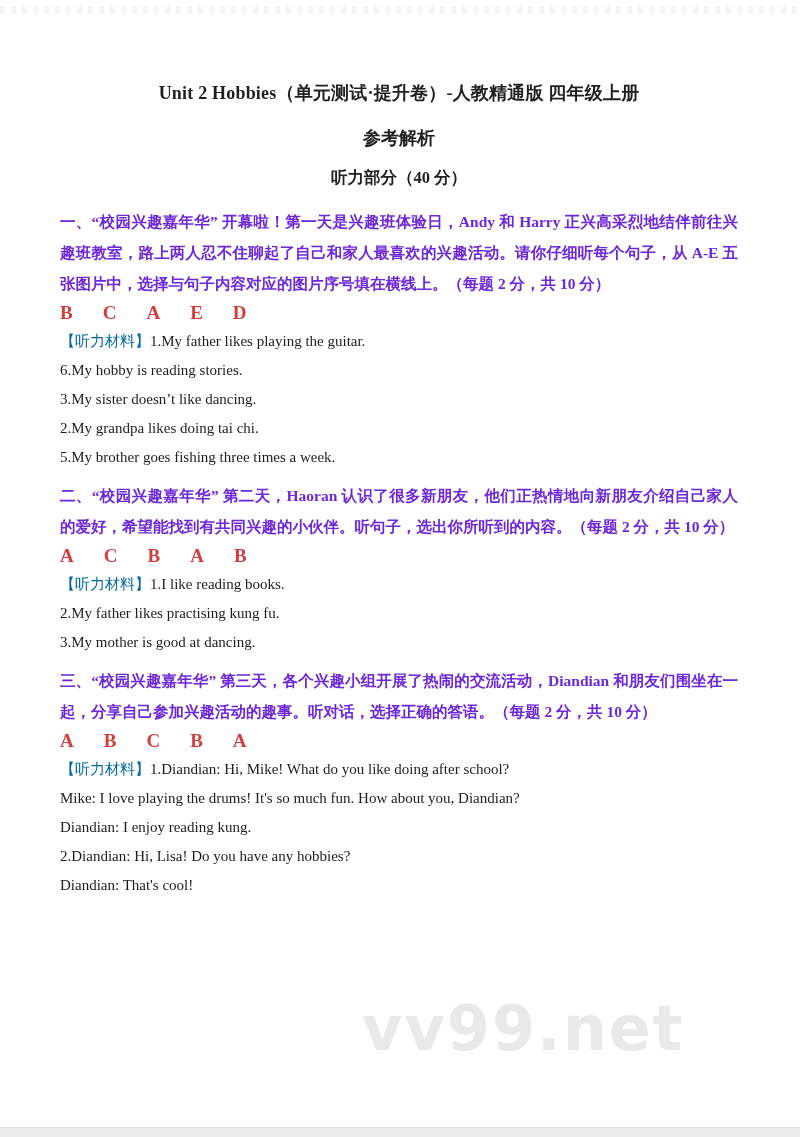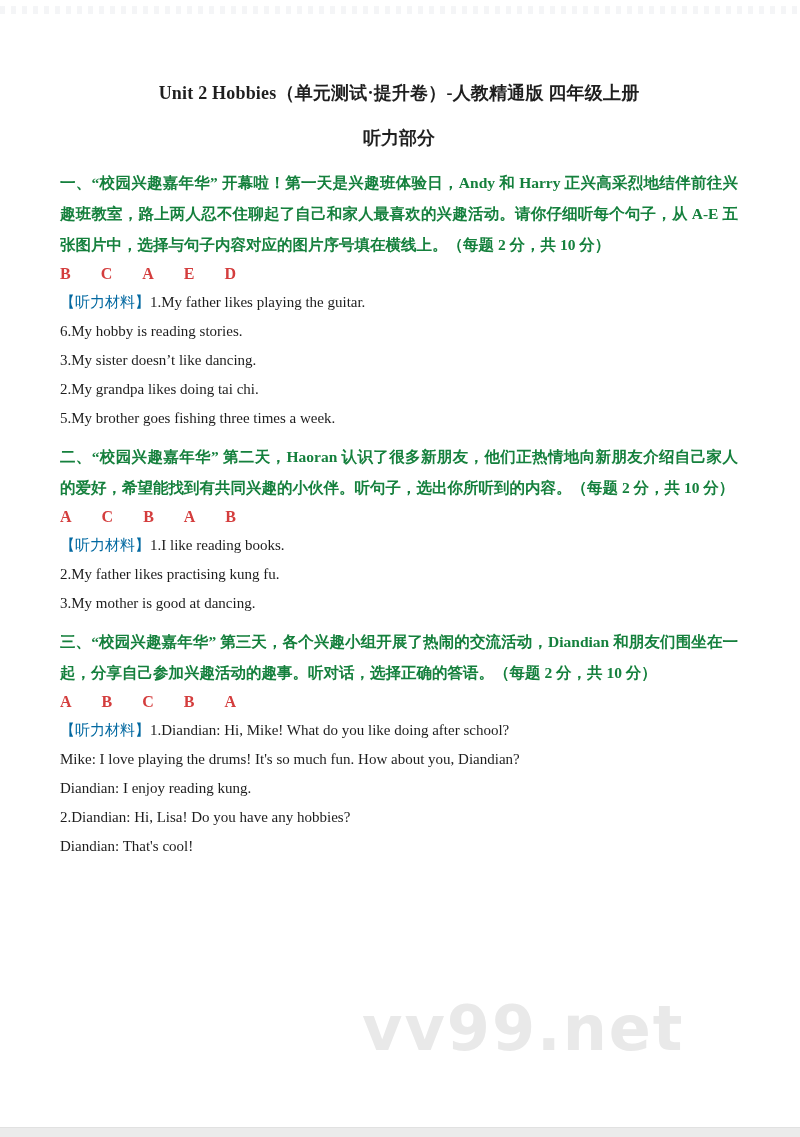--- a/index.html
+++ b/index.html
@@ -71,26 +71,26 @@
     text-align: center;
     line-height: 22px;
   }
   section.exam-section { margin: 0 0 8px 0; }
   p.section-intro {
     margin: 0;
     font-size: 15.5px;
     font-weight: bold;
     line-height: 31px;
     text-align: justify;
-    color: #15803d;
+    color: #6d28d9;
   }
   p.answer-row {
     margin: 0;
     line-height: 28px;
-    font-size: 16px;
+    font-size: 19px;
     font-weight: bold;
   }
   .answer-letter {
     display: inline-block;
     margin-right: 30px;
     color: var(--answer-red, #d43d3d);
   }
   .material p {
     margin: 0;
     font-size: 15px;
@@ -116,21 +116,22 @@
 </head>
 <body>
 
 <div class="page">
   <div class="scan-edge-top"></div>
 
   <div class="watermark">vv99.net</div>
 
   <div class="content">
     <h1 class="doc-title">Unit 2 Hobbies（单元测试·提升卷）-人教精通版 四年级上册</h1>
-    <h2 class="doc-subtitle">听力部分</h2>
+    <h2 class="doc-subtitle">参考解析</h2>
+    <h3 class="part-heading">听力部分（40 分）</h3>
 
     <div id="sections">
   <section class="exam-section">
     <p class="section-intro">一、“校园兴趣嘉年华” 开幕啦！第一天是兴趣班体验日，Andy 和 Harry 正兴高采烈地结伴前往兴趣班教室，路上两人忍不住聊起了自己和家人最喜欢的兴趣活动。请你仔细听每个句子，从 A-E 五张图片中，选择与句子内容对应的图片序号填在横线上。（每题 2 分，共 10 分）</p>
     <p class="answer-row"><span class="answer-letter">B</span><span class="answer-letter">C</span><span class="answer-letter">A</span><span class="answer-letter">E</span><span class="answer-letter">D</span></p>
     <div class="material">
             <p><span class="mat-label">【听力材料】</span><span>1.My father likes playing the guitar.</span></p>
             <p>6.My hobby is reading stories.</p>
             <p>3.My sister doesn’t like dancing.</p>
             <p>2.My grandpa likes doing tai chi.</p>

